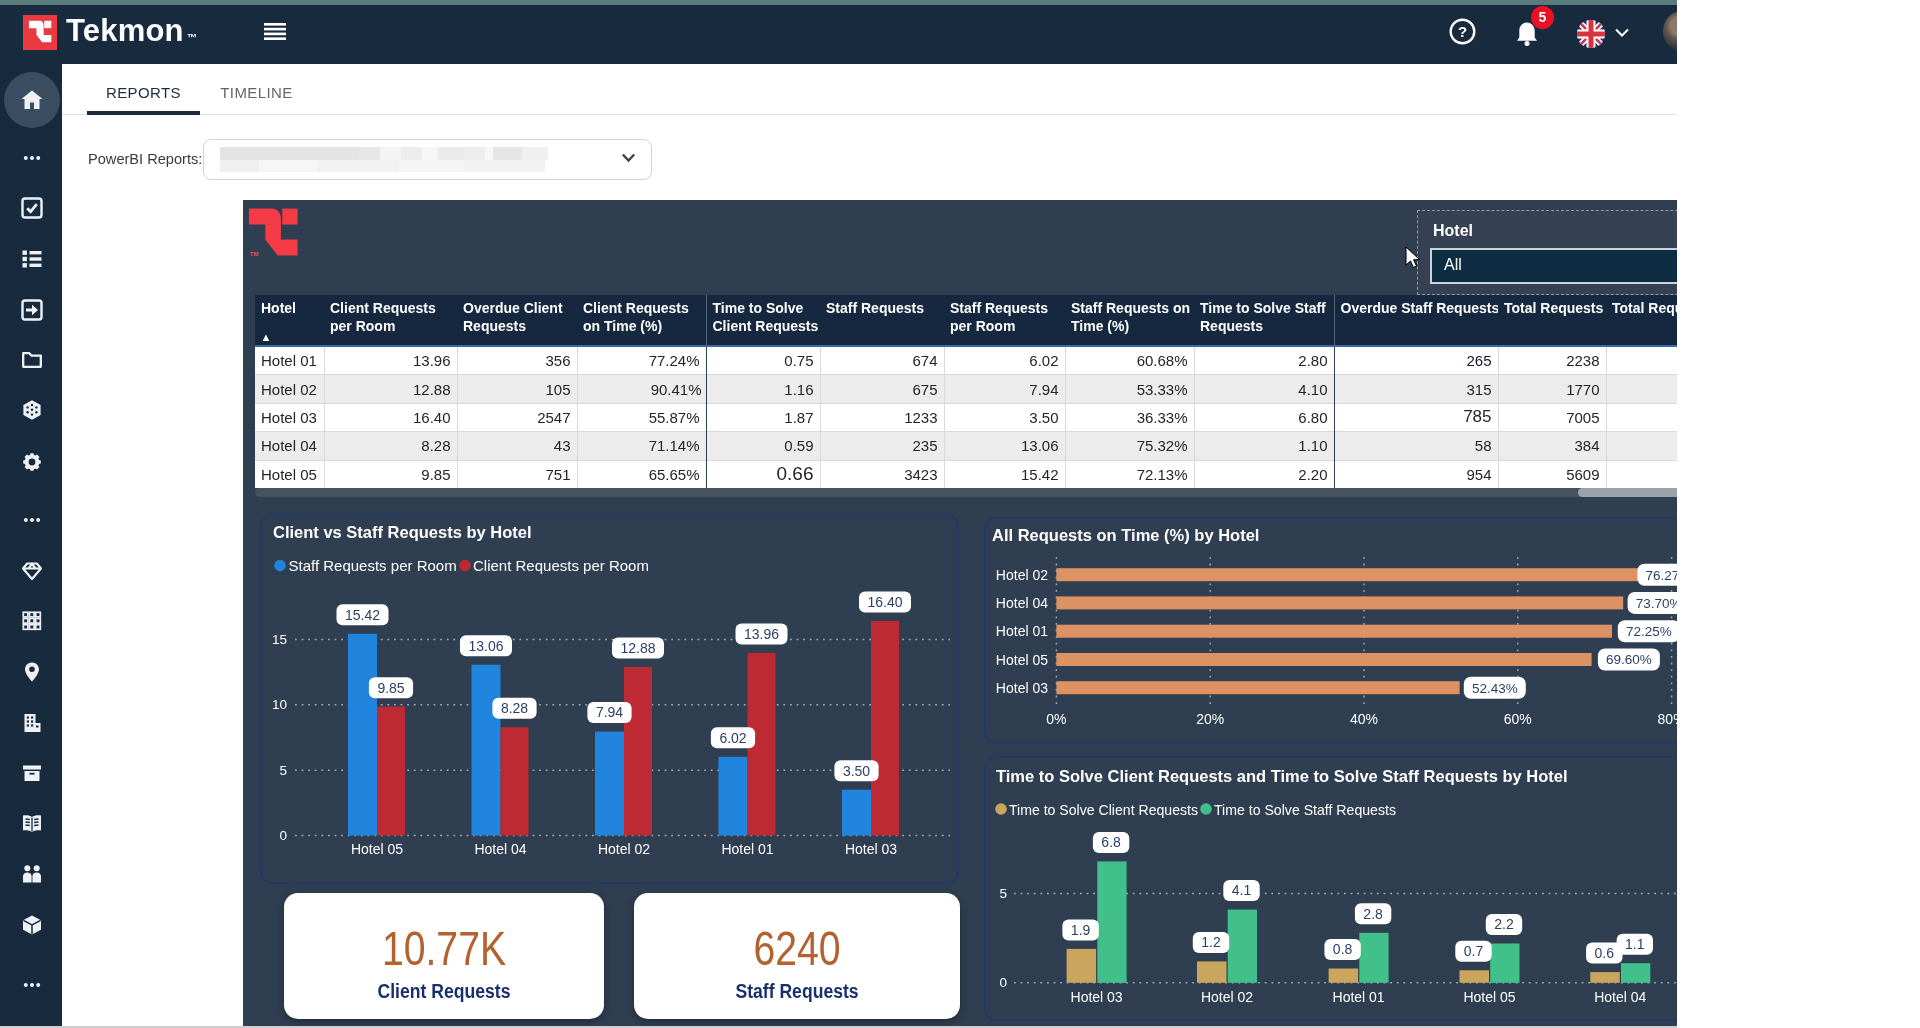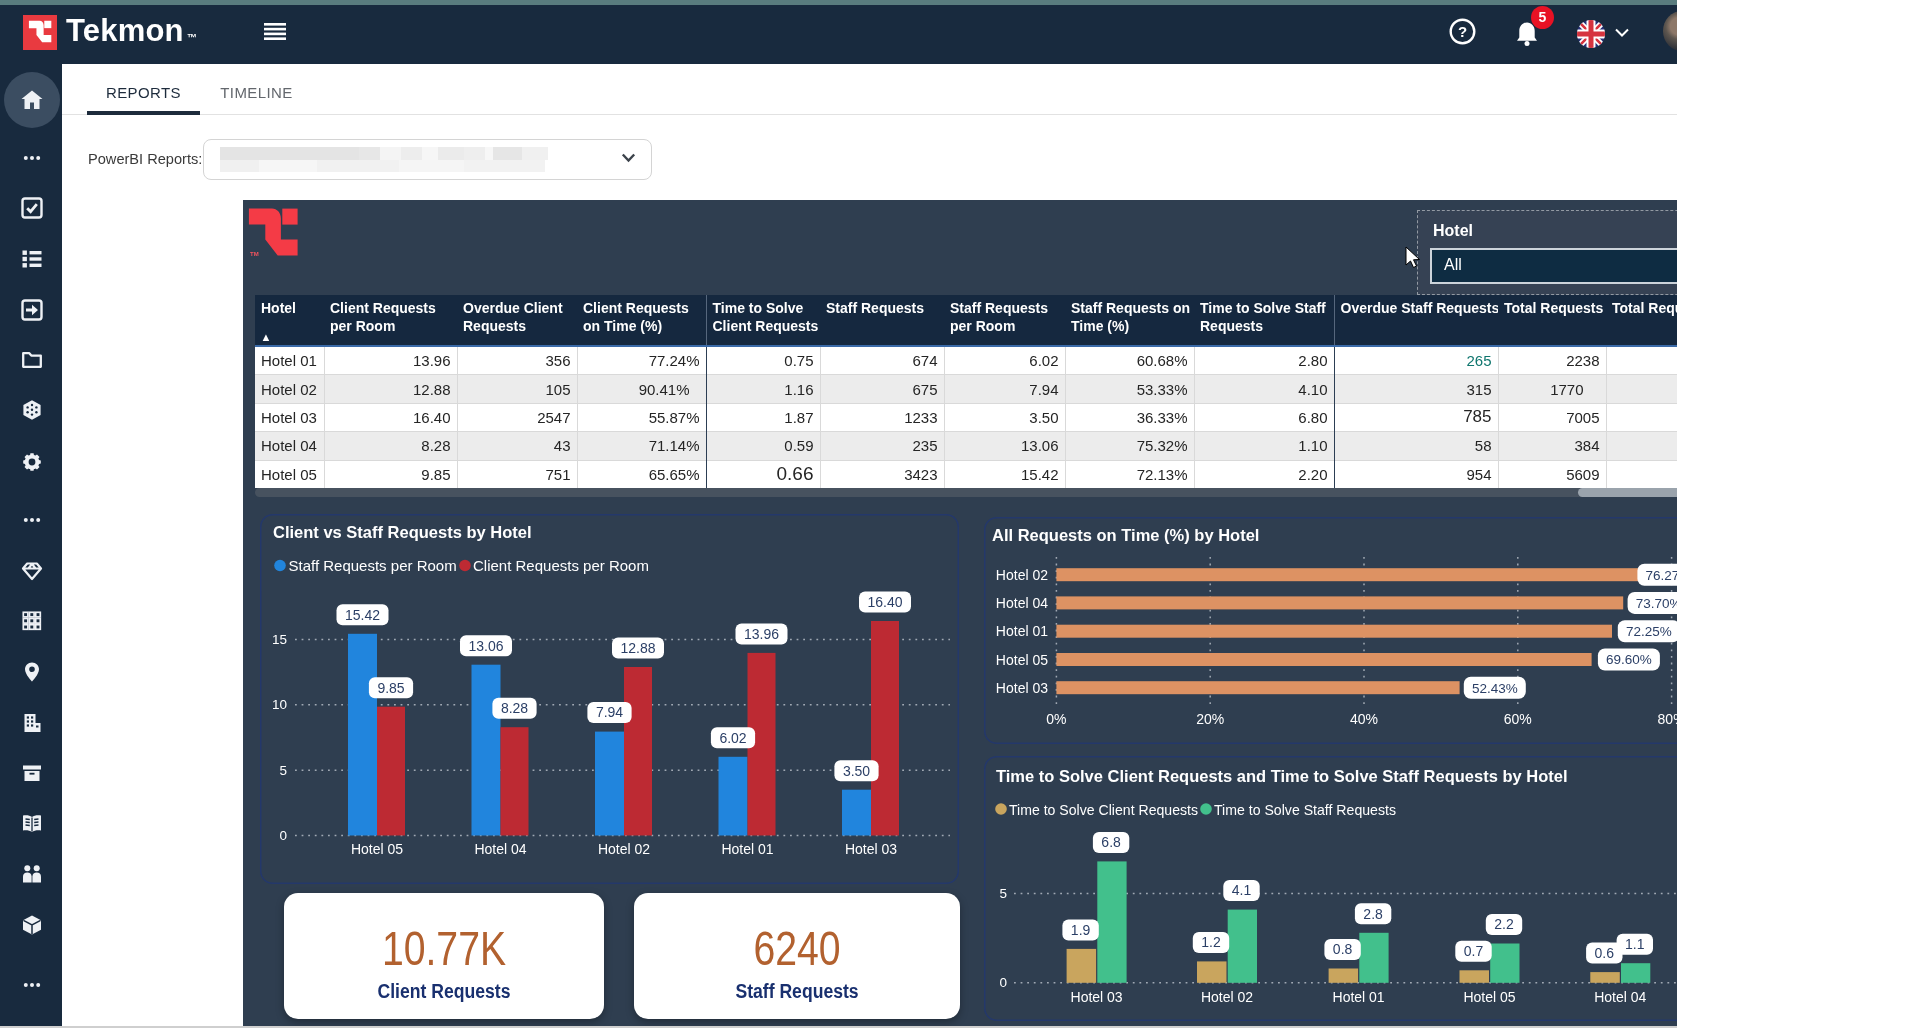--- a/index.html
+++ b/index.html
@@ -260,36 +260,36 @@
 <tr style="background:#ffffff;">
 <td style="height:27.4px;color:#252525;font-size:15px;text-align:left;padding:0 6px;white-space:nowrap;overflow:hidden;border-top:1px solid #d9d9d9;">Hotel 01</td>
 <td style="height:27.4px;color:#252525;font-size:15px;text-align:right;padding:0 6px;white-space:nowrap;overflow:hidden;border-top:1px solid #d9d9d9;border-left:1px solid #d9d9d9;">13.96</td>
 <td style="height:27.4px;color:#252525;font-size:15px;text-align:right;padding:0 6px;white-space:nowrap;overflow:hidden;border-top:1px solid #d9d9d9;border-left:1px solid #d9d9d9;">356</td>
 <td style="height:27.4px;color:#252525;font-size:15px;text-align:right;padding:0 6px;white-space:nowrap;overflow:hidden;border-top:1px solid #d9d9d9;border-left:1px solid #d9d9d9;">77.24%</td>
 <td style="height:27.4px;color:#252525;font-size:15px;text-align:right;padding:0 6px;white-space:nowrap;overflow:hidden;border-top:1px solid #d9d9d9;border-left:1px solid #2c3e54;">0.75</td>
 <td style="height:27.4px;color:#252525;font-size:15px;text-align:right;padding:0 6px;white-space:nowrap;overflow:hidden;border-top:1px solid #d9d9d9;border-left:1px solid #d9d9d9;">674</td>
 <td style="height:27.4px;color:#252525;font-size:15px;text-align:right;padding:0 6px;white-space:nowrap;overflow:hidden;border-top:1px solid #d9d9d9;border-left:1px solid #d9d9d9;">6.02</td>
 <td style="height:27.4px;color:#252525;font-size:15px;text-align:right;padding:0 6px;white-space:nowrap;overflow:hidden;border-top:1px solid #d9d9d9;border-left:1px solid #d9d9d9;">60.68%</td>
 <td style="height:27.4px;color:#252525;font-size:15px;text-align:right;padding:0 6px;white-space:nowrap;overflow:hidden;border-top:1px solid #d9d9d9;border-left:1px solid #d9d9d9;">2.80</td>
-<td style="height:27.4px;color:#0f766e;font-size:15px;text-align:right;padding:0 6px;white-space:nowrap;overflow:hidden;border-top:1px solid #d9d9d9;border-left:1px solid #2c3e54;">265</td>
+<td style="height:27.4px;color:#0f172a;font-size:15px;text-align:right;padding:0 6px;white-space:nowrap;overflow:hidden;border-top:1px solid #d9d9d9;border-left:1px solid #2c3e54;">265</td>
 <td style="height:27.4px;color:#252525;font-size:15px;text-align:right;padding:0 6px;white-space:nowrap;overflow:hidden;border-top:1px solid #d9d9d9;border-left:1px solid #d9d9d9;">2238</td>
 <td style="height:27.4px;color:#252525;font-size:15px;text-align:right;padding:0 6px;white-space:nowrap;overflow:hidden;border-top:1px solid #d9d9d9;border-left:1px solid #d9d9d9;"></td>
 </tr>
 <tr style="background:#ececec;">
 <td style="height:27.4px;color:#252525;font-size:15px;text-align:left;padding:0 6px;white-space:nowrap;overflow:hidden;border-top:1px solid #d9d9d9;">Hotel 02</td>
 <td style="height:27.4px;color:#252525;font-size:15px;text-align:right;padding:0 6px;white-space:nowrap;overflow:hidden;border-top:1px solid #d9d9d9;border-left:1px solid #d9d9d9;">12.88</td>
 <td style="height:27.4px;color:#252525;font-size:15px;text-align:right;padding:0 6px;white-space:nowrap;overflow:hidden;border-top:1px solid #d9d9d9;border-left:1px solid #d9d9d9;margin-top:16px;">105</td>
-<td style="height:27.4px;color:#252525;font-size:15px;text-align:right;padding:0 16px;white-space:nowrap;overflow:hidden;border-top:1px solid #d9d9d9;border-left:1px solid #d9d9d9;">90.41%</td>
+<td style="height:27.4px;color:#252525;font-size:15px;text-align:right;padding:0 4px;white-space:nowrap;overflow:hidden;border-top:1px solid #d9d9d9;border-left:1px solid #d9d9d9;">90.41%</td>
 <td style="height:27.4px;color:#252525;font-size:15px;text-align:right;padding:0 6px;white-space:nowrap;overflow:hidden;border-top:1px solid #d9d9d9;border-left:1px solid #2c3e54;">1.16</td>
 <td style="height:27.4px;color:#252525;font-size:15px;text-align:right;padding:0 6px;white-space:nowrap;overflow:hidden;border-top:1px solid #d9d9d9;border-left:1px solid #d9d9d9;">675</td>
 <td style="height:27.4px;color:#252525;font-size:15px;text-align:right;padding:0 6px;white-space:nowrap;overflow:hidden;border-top:1px solid #d9d9d9;border-left:1px solid #d9d9d9;">7.94</td>
 <td style="height:27.4px;color:#252525;font-size:15px;text-align:right;padding:0 6px;white-space:nowrap;overflow:hidden;border-top:1px solid #d9d9d9;border-left:1px solid #d9d9d9;">53.33%</td>
 <td style="height:27.4px;color:#252525;font-size:15px;text-align:right;padding:0 6px;white-space:nowrap;overflow:hidden;border-top:1px solid #d9d9d9;border-left:1px solid #d9d9d9;">4.10</td>
 <td style="height:27.4px;color:#252525;font-size:15px;text-align:right;padding:0 6px;white-space:nowrap;overflow:hidden;border-top:1px solid #d9d9d9;border-left:1px solid #2c3e54;">315</td>
-<td style="height:27.4px;color:#252525;font-size:15px;text-align:right;padding:0 22px;white-space:nowrap;overflow:hidden;border-top:1px solid #d9d9d9;border-left:1px solid #d9d9d9;">1770</td>
+<td style="height:27.4px;color:#252525;font-size:15px;text-align:right;padding:0 6px;white-space:nowrap;overflow:hidden;border-top:1px solid #d9d9d9;border-left:1px solid #d9d9d9;">1770</td>
 <td style="height:27.4px;color:#252525;font-size:15px;text-align:right;padding:0 6px;white-space:nowrap;overflow:hidden;border-top:1px solid #d9d9d9;border-left:1px solid #d9d9d9;"></td>
 </tr>
 <tr style="background:#ffffff;">
 <td style="height:27.4px;color:#252525;font-size:15px;text-align:left;padding:0 6px;white-space:nowrap;overflow:hidden;border-top:1px solid #d9d9d9;">Hotel 03</td>
 <td style="height:27.4px;color:#252525;font-size:15px;text-align:right;padding:0 6px;white-space:nowrap;overflow:hidden;border-top:1px solid #d9d9d9;border-left:1px solid #d9d9d9;">16.40</td>
 <td style="height:27.4px;color:#252525;font-size:15px;text-align:right;padding:0 6px;white-space:nowrap;overflow:hidden;border-top:1px solid #d9d9d9;border-left:1px solid #d9d9d9;">2547</td>
 <td style="height:27.4px;color:#252525;font-size:15px;text-align:right;padding:0 6px;white-space:nowrap;overflow:hidden;border-top:1px solid #d9d9d9;border-left:1px solid #d9d9d9;">55.87%</td>
 <td style="height:27.4px;color:#252525;font-size:15px;text-align:right;padding:0 6px;white-space:nowrap;overflow:hidden;border-top:1px solid #d9d9d9;border-left:1px solid #2c3e54;">1.87</td>
 <td style="height:27.4px;color:#252525;font-size:15px;text-align:right;padding:0 6px;white-space:nowrap;overflow:hidden;border-top:1px solid #d9d9d9;border-left:1px solid #d9d9d9;">1233</td>
 <td style="height:27.4px;color:#252525;font-size:15px;text-align:right;padding:0 6px;white-space:nowrap;overflow:hidden;border-top:1px solid #d9d9d9;border-left:1px solid #d9d9d9;">3.50</td>

